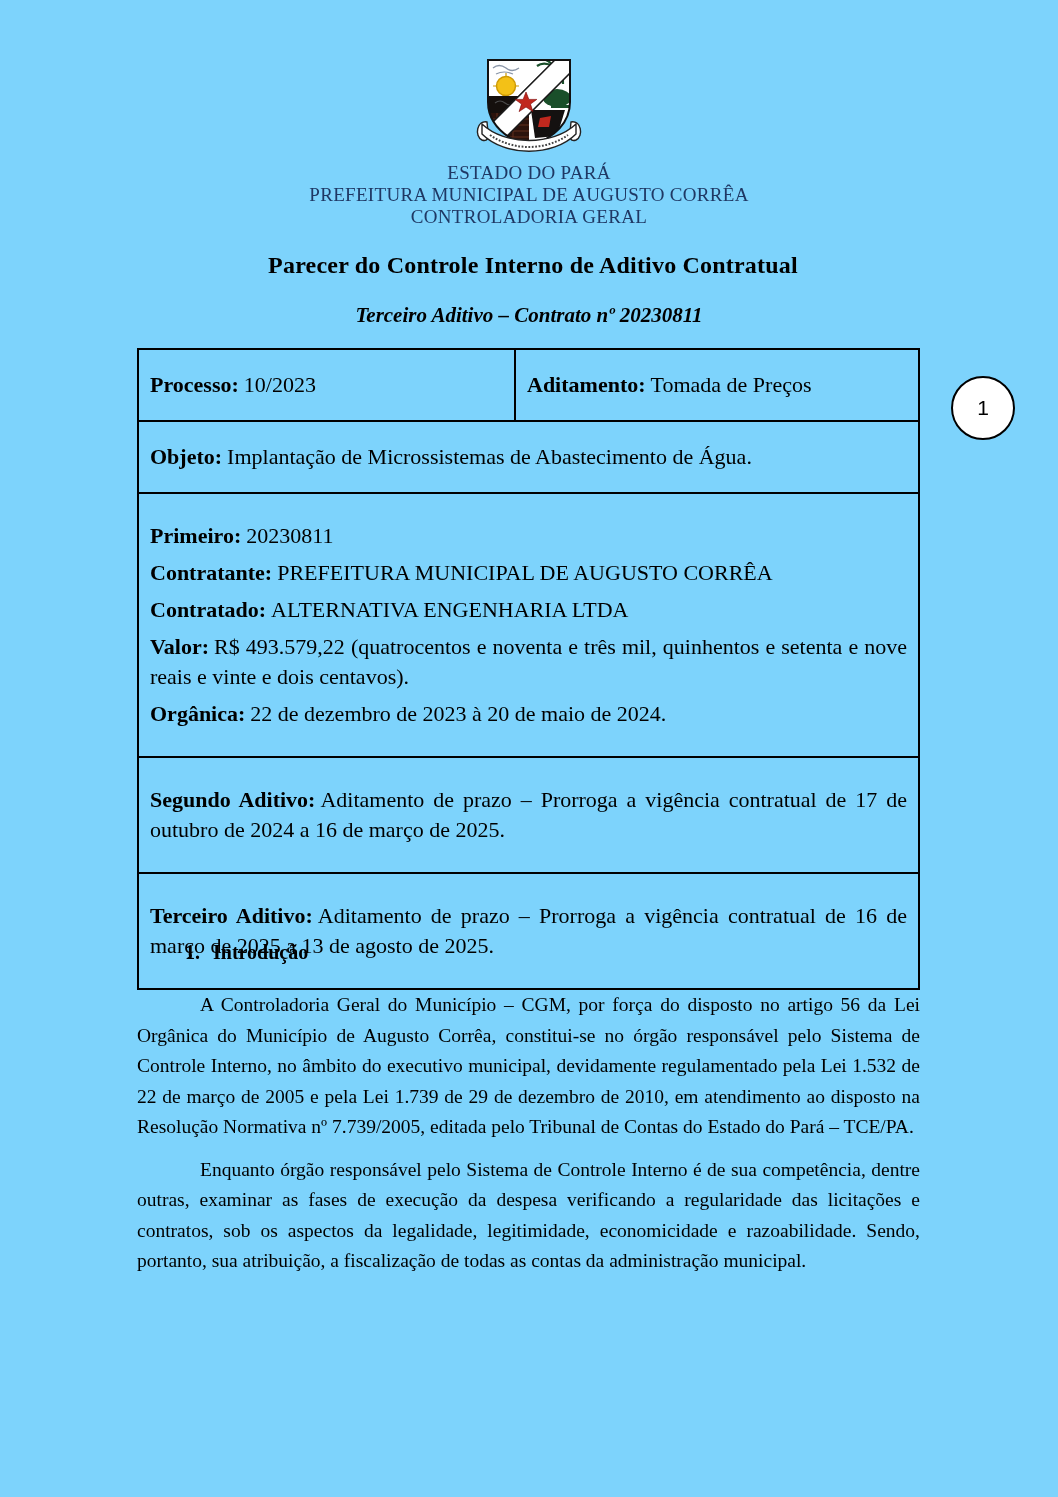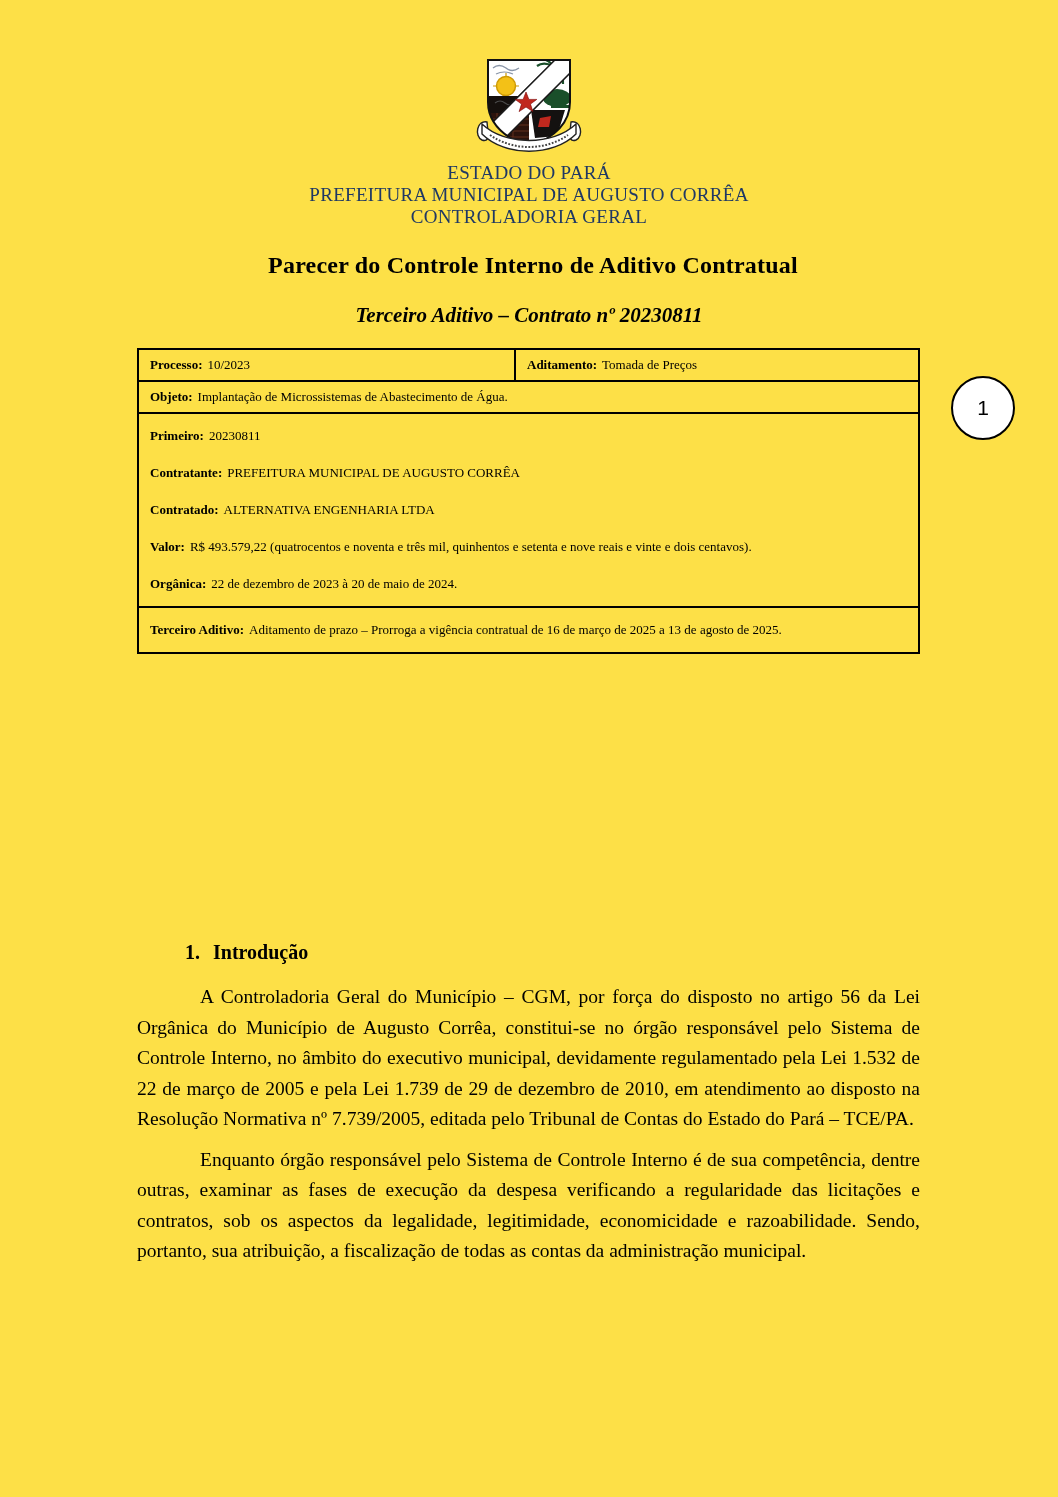--- a/index.html
+++ b/index.html
@@ -1,20 +1,20 @@
 <!DOCTYPE html>
 <html lang="pt-BR"><head>
 <meta charset="utf-8">
 <style>
   html, body { margin: 0; padding: 0; background: #ffffff; }
   .page {
     position: relative;
     width: 1058px;
     height: 1497px;
-    background: #fde047;
+    background: #7dd3fc;
     overflow: hidden;
     font-family: "Liberation Serif", "DejaVu Serif", serif;
     color: #000000;
   }
 
   
   .doc-header {
     position: absolute;
     top: 56px; left: 0; width: 100%;
     text-align: center;
@@ -48,22 +48,22 @@
   
   .info-table {
     position: absolute;
     top: 348px; left: 137px;
     width: 783px;
     border-collapse: collapse;
     table-layout: fixed;
   }
   .info-table td {
     border: 2px solid #000000;
-    padding: 0 11px;
-    font-size: 13px;
+    padding: 20px 11px;
+    font-size: 22px;
     line-height: 30px;
     vertical-align: middle;
     text-align: left;
   }
   .info-table td.just { text-align: justify; }
   .info-table td p { margin: 7px 0; }
   .col-a { width: 353px; }
   .lbl { font-weight: bold; margin-right: 5px; }
 
   
@@ -88,21 +88,21 @@
   }
   .section-heading .sec-title { margin-left: 13px; }
   .body-text {
     position: absolute;
     top: 978px; left: 137px;
     width: 783px;
     font-size: 19.5px;
     line-height: 30.5px;
     text-align: justify;
   }
-  .body-text p { margin: 4px 0 10px 0; text-indent: 63px; }
+  .body-text p { margin: 12px 0 10px 0; text-indent: 63px; }
 
   
   .doc-footer {
     position: absolute;
     top: 1403px; left: 0; width: 100%;
     text-align: center;
     font-size: 18.5px;
   }
 </style>
 </head>
@@ -209,20 +209,25 @@
       <td colspan="2" class="just">
         <p><span class="lbl">Primeiro:</span><span>20230811</span></p>
         <p><span class="lbl">Contratante:</span><span>PREFEITURA MUNICIPAL DE AUGUSTO CORRÊA</span></p>
         <p><span class="lbl">Contratado:</span><span>ALTERNATIVA ENGENHARIA LTDA</span></p>
         <p><span class="lbl">Valor:</span><span>R$ 493.579,22 (quatrocentos e noventa e três mil, quinhentos e setenta e nove reais e vinte e dois centavos).</span></p>
         <p><span class="lbl">Orgânica:</span><span>22 de dezembro de 2023 à 20 de maio de 2024.</span></p>
       </td>
     </tr>
     <tr>
       <td colspan="2" class="just">
+        <p><span class="lbl">Segundo Aditivo:</span><span>Aditamento de prazo – Prorroga a vigência contratual de 17 de outubro de 2024 a 16 de março de 2025.</span></p>
+      </td>
+    </tr>
+    <tr>
+      <td colspan="2" class="just">
         <p><span class="lbl">Terceiro Aditivo:</span><span>Aditamento de prazo – Prorroga a vigência contratual de 16 de março de 2025 a 13 de agosto de 2025.</span></p>
       </td>
     </tr>
   </tbody>
     </table>
 
   <div class="section-heading">
     <span>1.</span><span class="sec-title">Introdução</span>
   </div>
 

